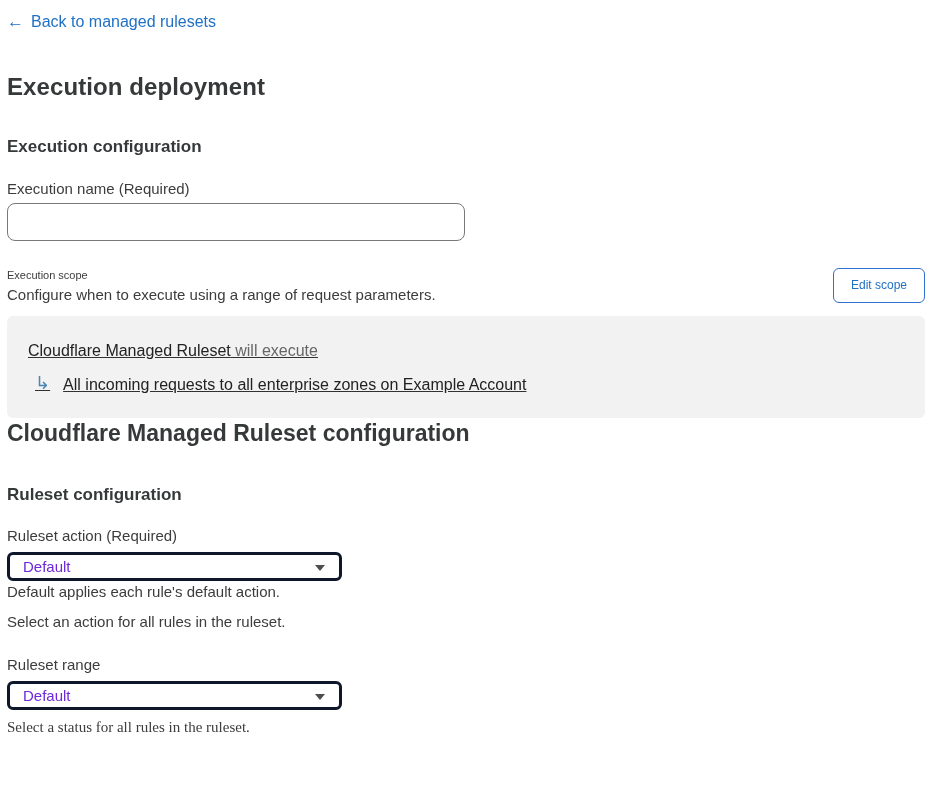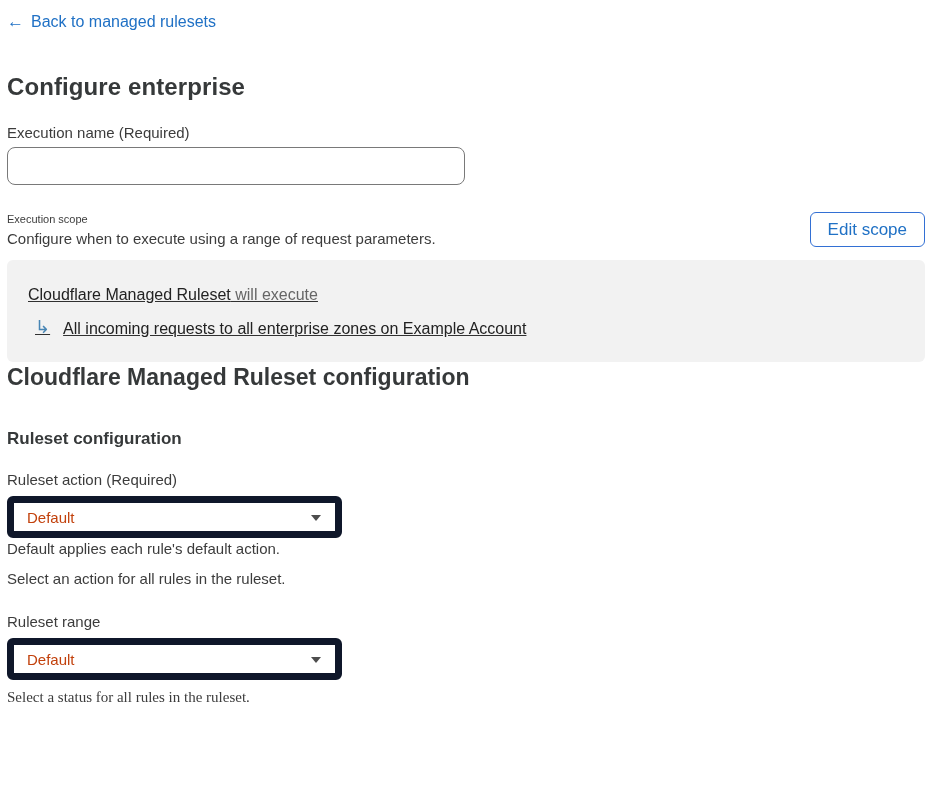--- a/index.html
+++ b/index.html
@@ -56,21 +56,21 @@
   .scope-row {
     margin-top: 24px;
     display: flex; align-items: center; justify-content: space-between;
   }
   .scope-texts .scope-label { font-size: 11px; line-height: 20px; color: #3c3c3c; }
   .scope-texts .scope-desc  { font-size: 15px; line-height: 20px; color: #3c3c3c; }
   .edit-scope-btn {
     background: #ffffff;
     border: 1px solid #3370d4; border-radius: 6px;
     color: #2071c5; font-family: "Liberation Sans", sans-serif;
-    font-size: 17px; line-height: 19px;
+    font-size: 12px; line-height: 19px;
     padding: 7px 17px; height: 35px;
     cursor: pointer;
   }
 
   
   .scope-panel {
     margin-top: 11px;
     width: 918px;
     background: #f2f2f2;
     border-radius: 6px;
@@ -87,26 +87,26 @@
   }
   .scope-panel .branch-arrow {
     color: #4886b5; font-size: 18px; line-height: 18px;
     transform: translateY(-2px);
   }
 
   
   .select-box {
     margin-top: 7px;
     position: relative;
-    width: 335px; height: 42px;
-    border: 7px solid #0f172a; border-radius: 6px;
+    width: 335px; height: 29px;
+    border: 3px solid #0f172a; border-radius: 6px;
     background: #fff;
     display: flex; align-items: center;
     padding: 0 30px 0 13px;
-    font-size: 15px; color: #c2410c;
+    font-size: 15px; color: #6d28d9;
     cursor: pointer;
   }
   .select-box .caret {
     position: absolute; right: 14px; top: 50%;
     width: 0; height: 0; margin-top: -2px;
     border-left: 5px solid transparent;
     border-right: 5px solid transparent;
     border-top: 6px solid #4d4d4d;
   }
   .help-text { font-size: 15px; line-height: 22px; color: #3c3c3c; }
@@ -118,22 +118,23 @@
 </head>
 <body>
 
 <div class="container">
 
   <a class="back-link">
     <span class="arrow">←</span>
     <span>Back to managed rulesets</span>
   </a>
 
-  <h1 class="page-title">Configure enterprise</h1>
+  <h1 class="page-title">Execution deployment</h1>
 
+  <h2 class="section-title">Execution configuration</h2>
 
   <div class="field-label">Execution name (Required)</div>
   <input class="text-input" type="text" value="" style="">
 
   <div class="scope-row">
     <div class="scope-texts">
       <div class="scope-label">Execution scope</div>
       <div class="scope-desc">Configure when to execute using a range of request parameters.</div>
     </div>
     <button class="edit-scope-btn">Edit scope</button>

